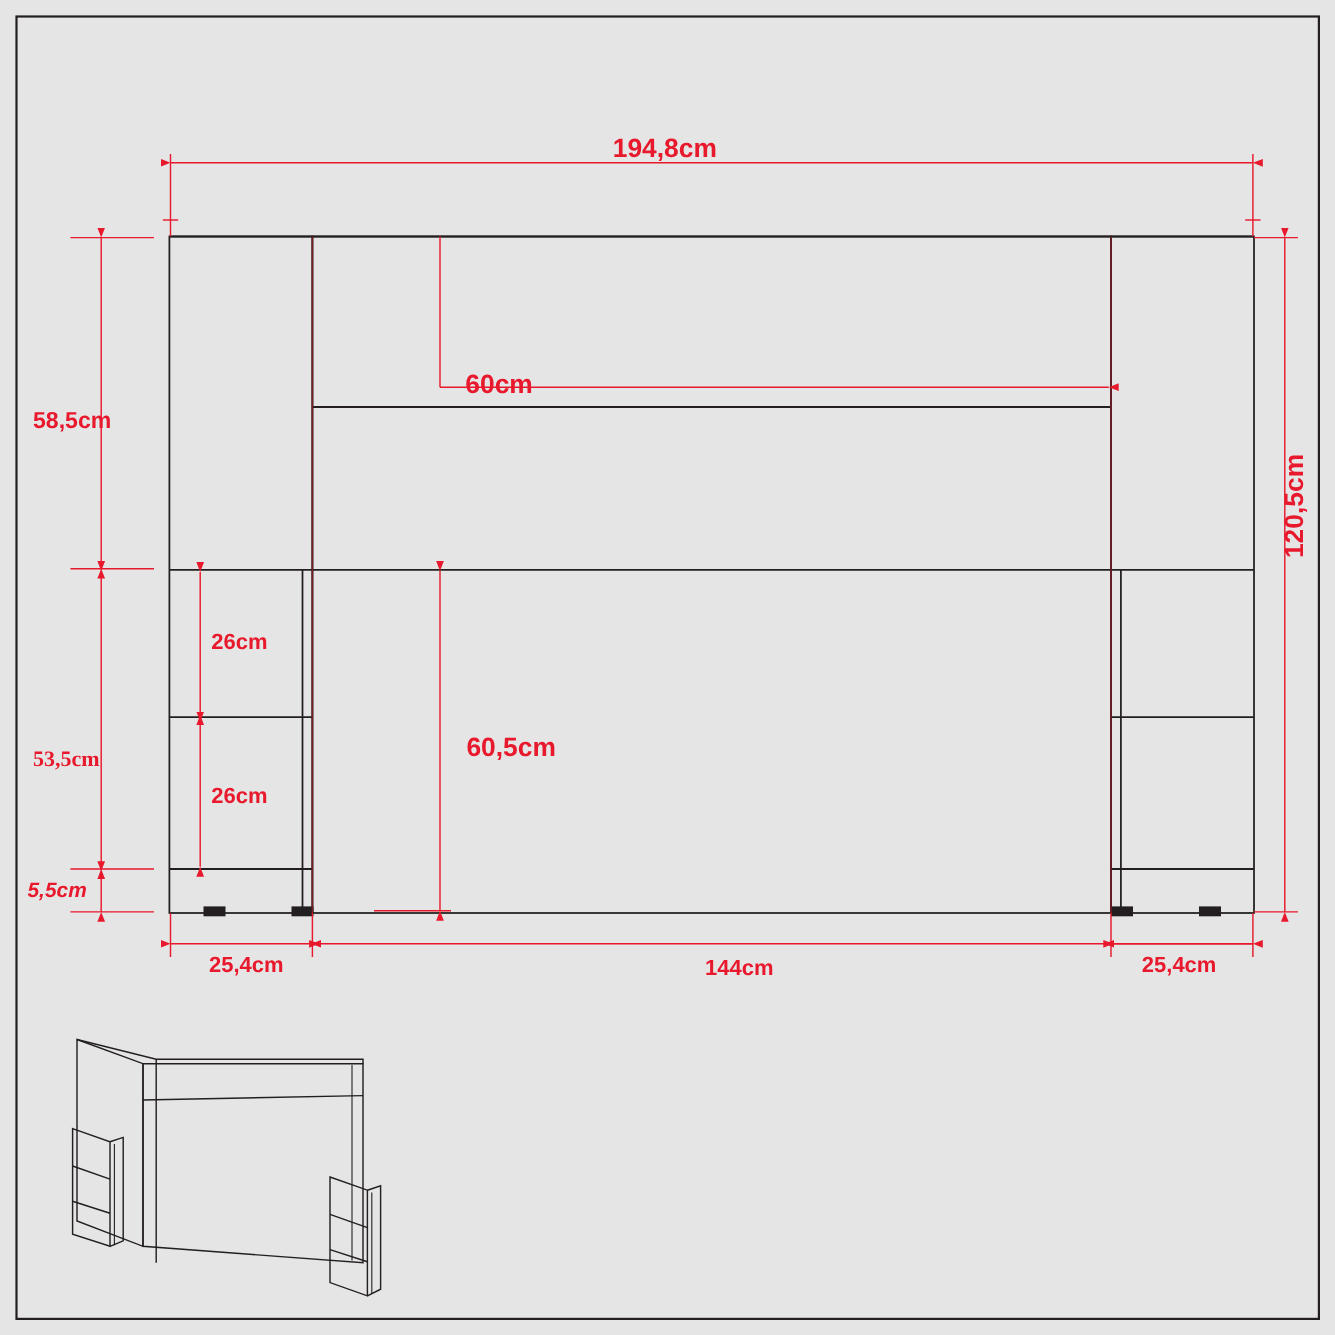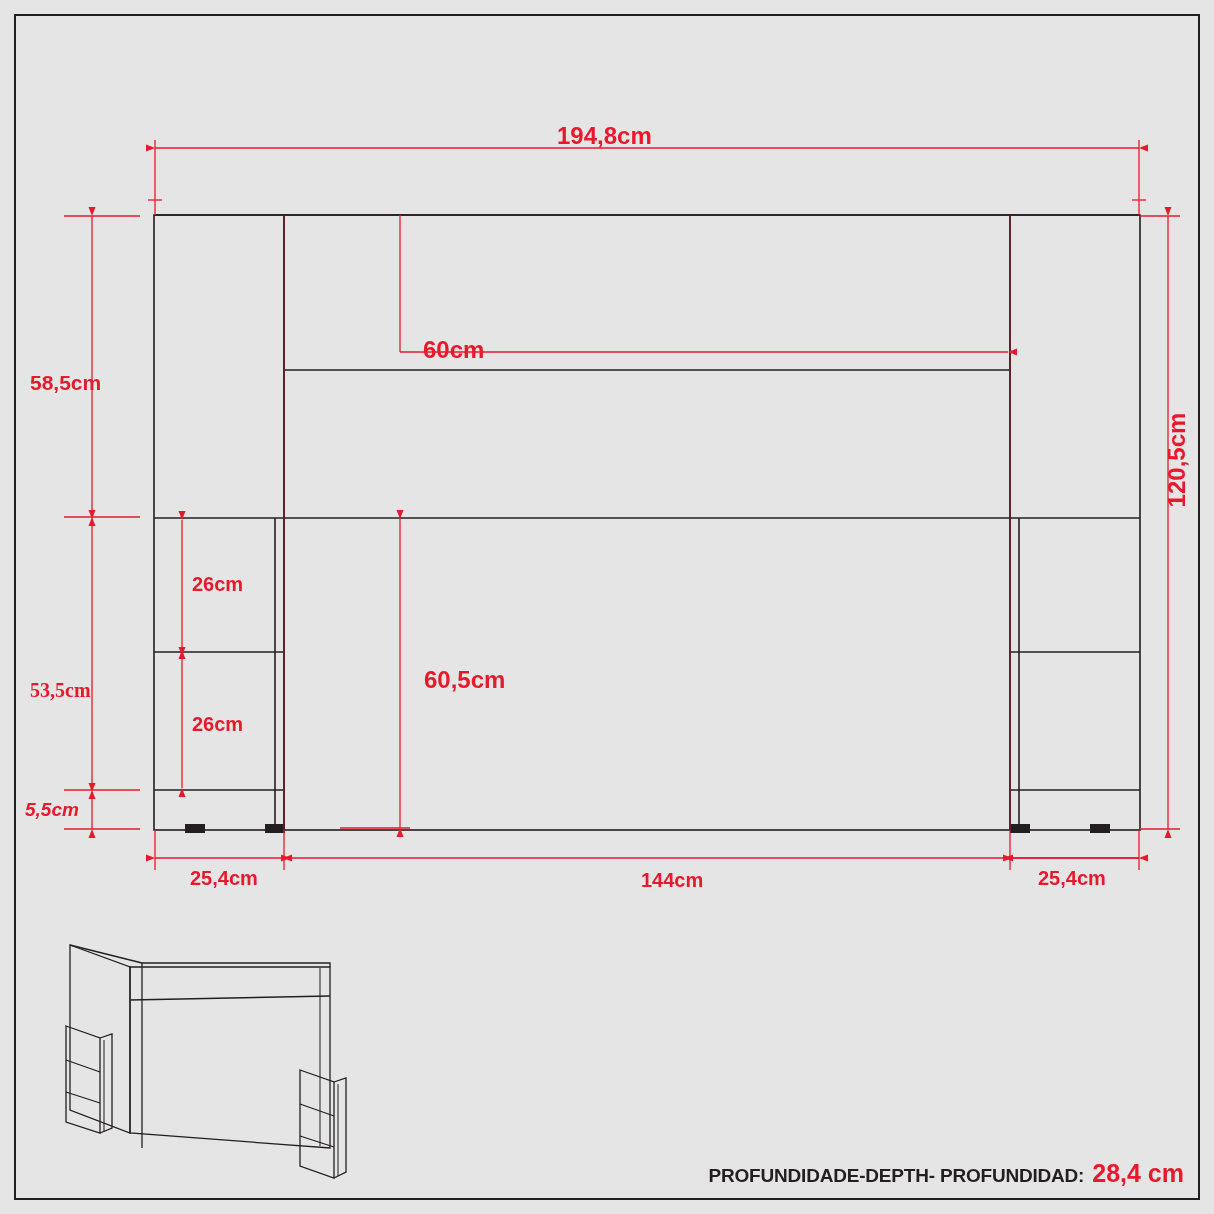--- a/index.html
+++ b/index.html
@@ -201,18 +201,14 @@
   <div class="dim-text" style="left:192px; top:574px; font-size:20px;">26cm</div>
 
   <div class="dim-text" style="left:192px; top:714px; font-size:20px;">26cm</div>
 
   <div class="dim-text" style="left:190px; top:868px; font-size:20px;">25,4cm</div>
 
   <div class="dim-text" style="left:641px; top:870px; font-size:20px;">144cm</div>
 
   <div class="dim-text" style="left:1038px; top:868px; font-size:20px;">25,4cm</div>
 
-  <div class="footer">
-    <span class="footer-label">PROFUNDIDADE-DEPTH- PROFUNDIDAD:</span>
-    <span class="footer-value">28,4 cm</span>
-  </div>
 
 </div>
 
 </body></html>

